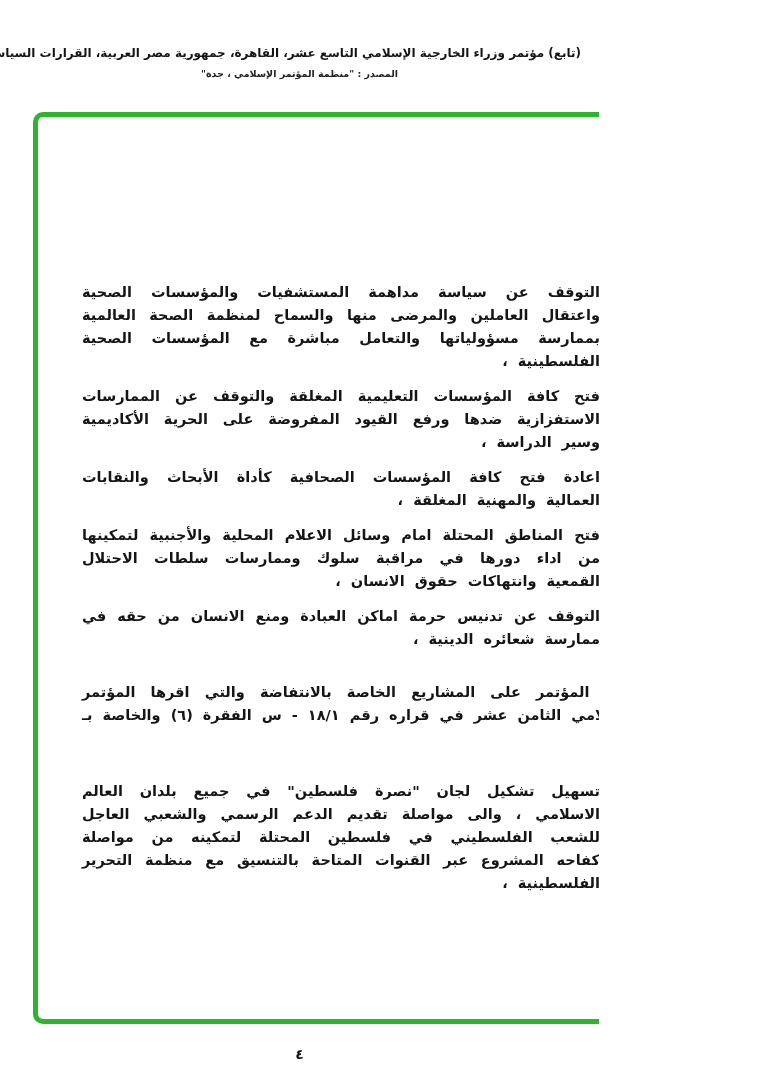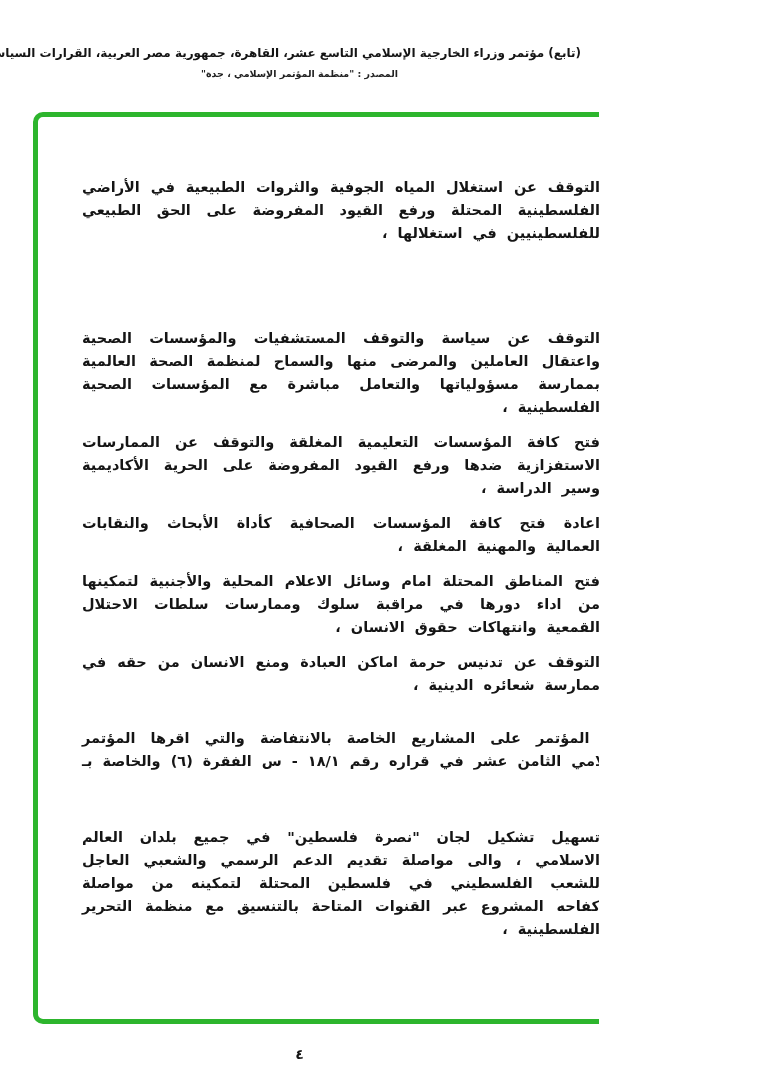--- a/index.html
+++ b/index.html
@@ -88,34 +88,33 @@
   </header>
 
   <div class="green-box">
 
     <div class="item">
       <span class="num">(٦)</span>
     </div>
 
     <div class="item">
       <span class="num">(٧)</span>
-      <span class="txt">التوقف عن استغلال المياه الجوفية والثروات الطبيعية في الأراضي الفلسطينية المحتلة ورفع القيود المفروضة على الحق الطبيعي للفلسطينيين في استغلالها ،</span>
     </div>
 
     <div class="item">
       <span class="num">(٨)</span>
     </div>
 
     <div class="item">
       <span class="num">(٩)</span>
     </div>
 
     <div class="item">
       <span class="num">(18)</span>
-      <span class="txt">التوقف عن سياسة والتوقف المستشفيات والمؤسسات الصحية واعتقال العاملين والمرضى منها والسماح لمنظمة الصحة العالمية بممارسة مسؤولياتها والتعامل مباشرة مع المؤسسات الصحية الفلسطينية ،</span>
+      <span class="txt">التوقف عن سياسة مداهمة المستشفيات والمؤسسات الصحية واعتقال العاملين والمرضى منها والسماح لمنظمة الصحة العالمية بممارسة مسؤولياتها والتعامل مباشرة مع المؤسسات الصحية الفلسطينية ،</span>
     </div>
 
     <div class="item">
       <span class="num">(١١)</span>
       <span class="txt">فتح كافة المؤسسات التعليمية المغلقة والتوقف عن الممارسات الاستفزازية ضدها ورفع القيود المفروضة على الحرية الأكاديمية وسير الدراسة ،</span>
     </div>
 
     <div class="item">
       <span class="num">(١٢)</span>
       <span class="txt">اعادة فتح كافة المؤسسات الصحافية كأداة الأبحاث والنقابات العمالية والمهنية المغلقة ،</span>

